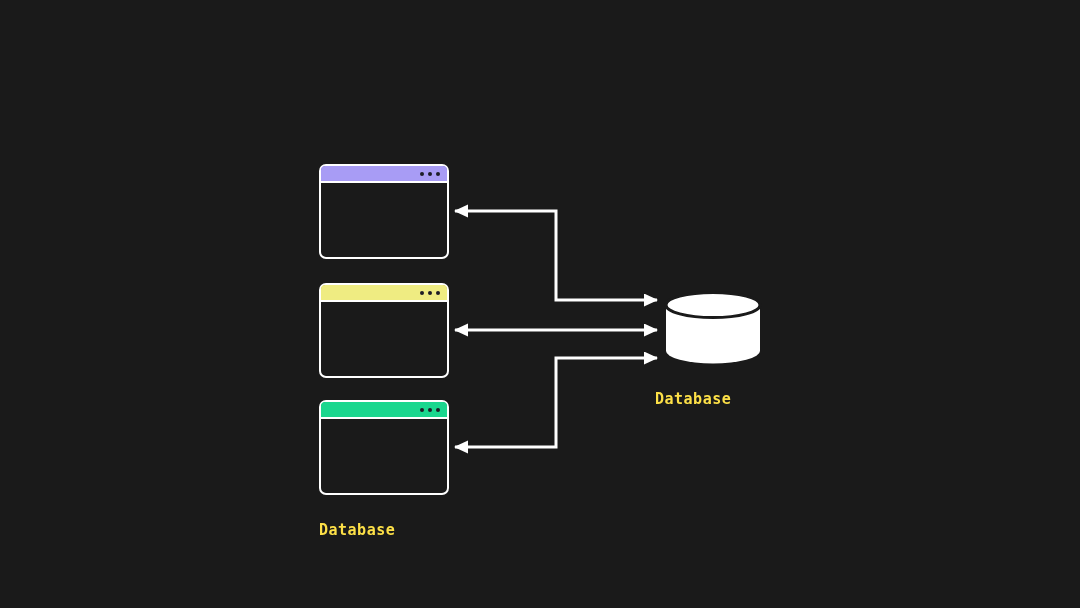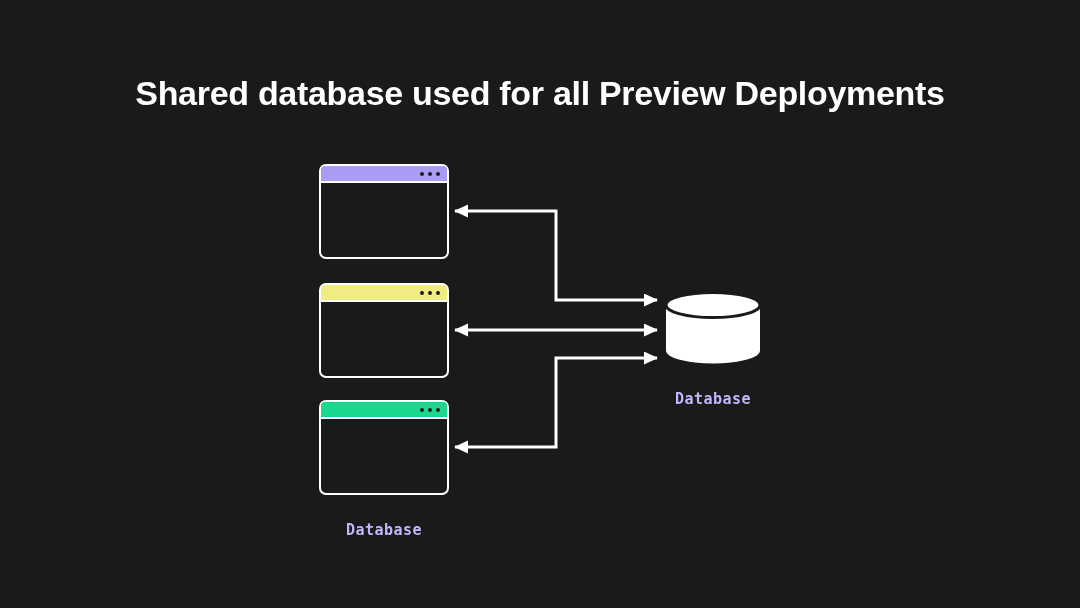--- a/index.html
+++ b/index.html
@@ -51,26 +51,26 @@
     gap: 3.5px;
   }
   .dot {
     width: 4.5px;
     height: 4.5px;
     border-radius: 50%;
     background: #1d1d26;
   }
   .mono-label {
     position: absolute;
-    color: #c4b5fd;
+    color: #fde047;
     font-family: "DejaVu Sans Mono", monospace;
     font-size: 15px;
     font-weight: 700;
     letter-spacing: 0.5px;
-    text-align: center;
+    text-align: left;
   }
   .previews-label {
     top: 521px;
     left: 319px;
     width: 130px;
   }
   .database-label {
     top: 390px;
     left: 655px;
     width: 116px;
@@ -85,21 +85,20 @@
     position: absolute;
     left: 663px;
     top: 290px;
   }
 </style>
 </head>
 <body>
 
 <div class="canvas" style="background-color: rgb(26, 26, 26);">
 
-  <h1 class="title">Shared database used for all Preview Deployments</h1>
 
   <div class="window w1">
     <div class="titlebar" style="background-color: rgb(168, 156, 245);">
       <div class="dots">
         <span class="dot"></span>
         <span class="dot"></span>
         <span class="dot"></span>
       </div>
     </div>
   </div>

